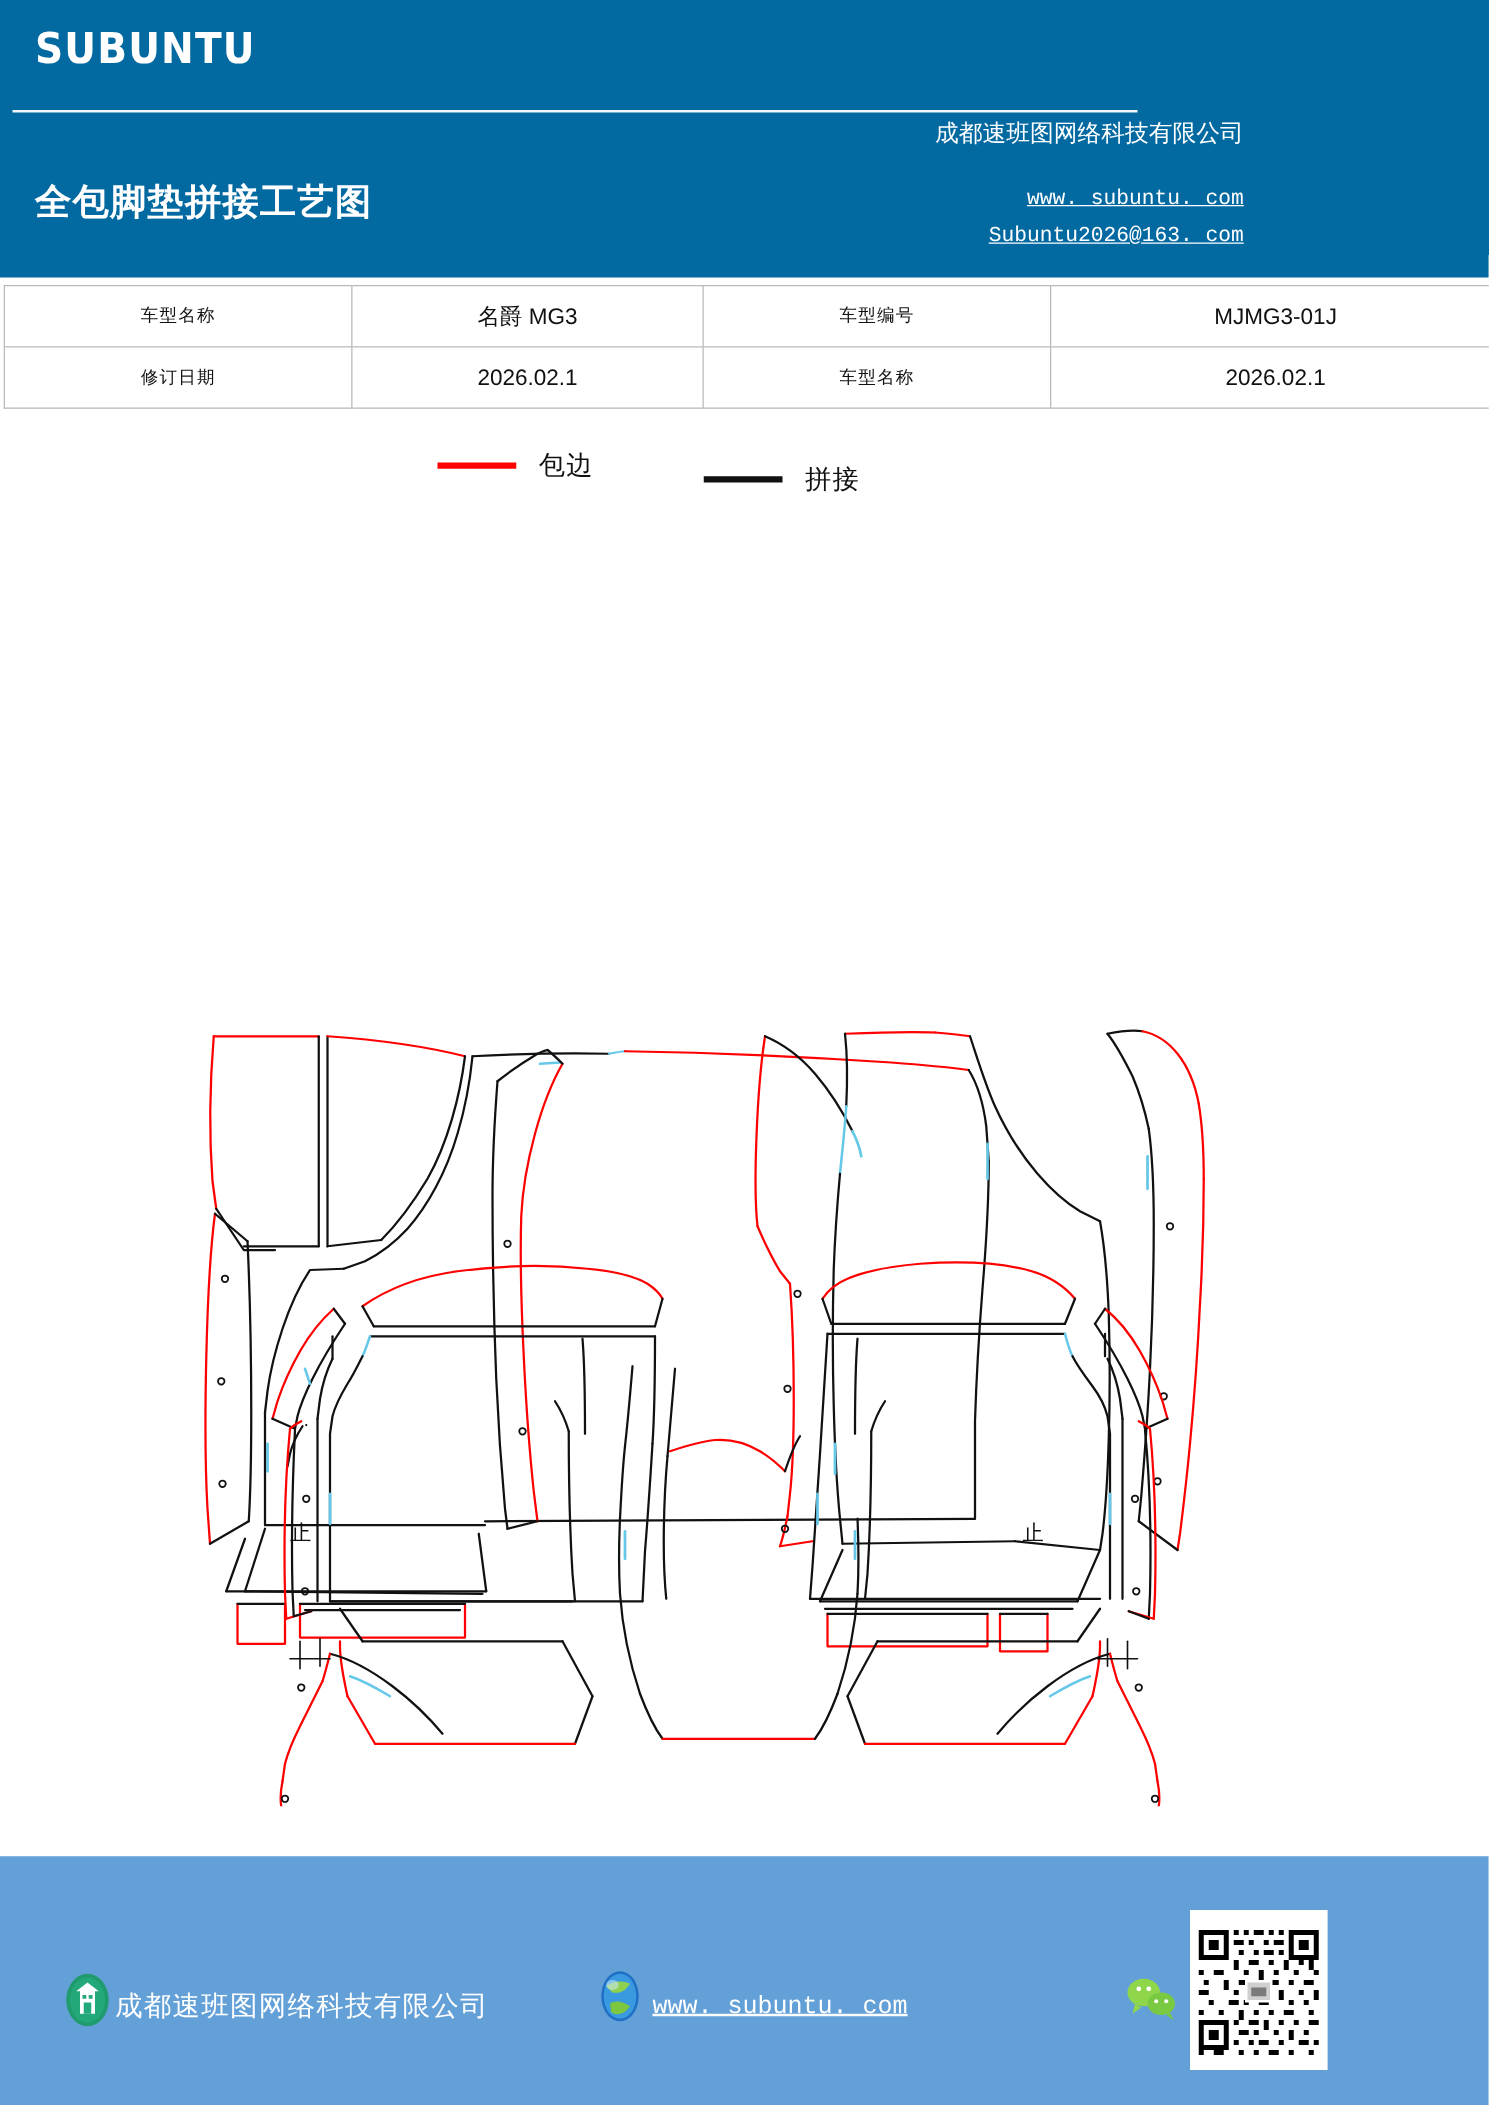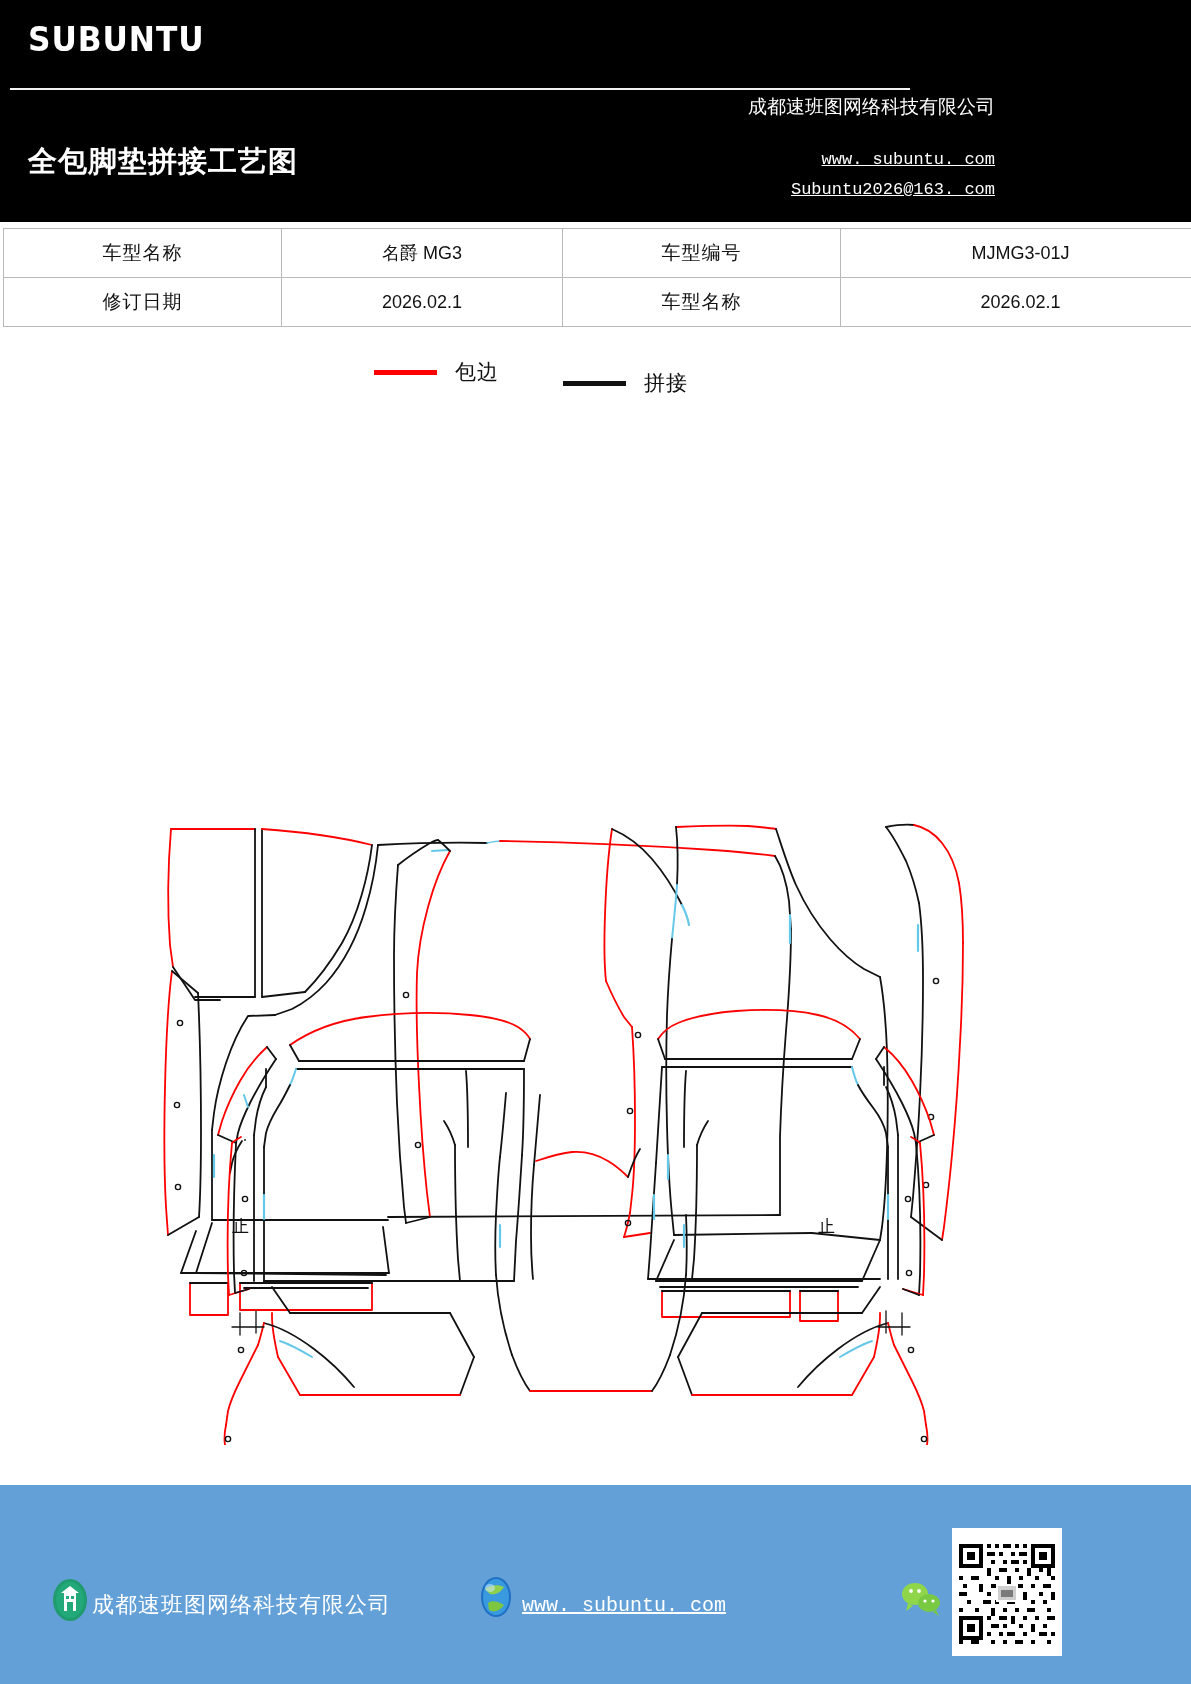--- a/index.html
+++ b/index.html
@@ -9,21 +9,21 @@
     background:#ffffff;
     font-family:"Liberation Serif","DejaVu Serif",serif;
     overflow:hidden;
     position:relative;
   }
   .page{position:relative;width:1191px;height:1684px;}
 
   
   .header{
     position:absolute;left:0;top:0;width:1191px;height:222px;
-    background:#000000;
+    background:#0369a1;
   }
   .brand{
     position:absolute;left:28px;top:22px;
     color:#ffffff;
     font-family:"DejaVu Sans","Liberation Sans",sans-serif;
     font-weight:bold;
     font-size:34px;
     letter-spacing:1px;
     line-height:1;
     transform:scaleX(0.92);
@@ -75,36 +75,36 @@
   .infotable{
     position:absolute;left:3px;top:228px;width:1185px;
     border-collapse:collapse;
     table-layout:fixed;
   }
   .infotable td{
     border:1px solid #b9b9b9;
     height:46px;
     text-align:center;
     vertical-align:middle;
-    font-size:19px;
+    font-size:14px;
     color:#111;
     letter-spacing:1px;
   }
   .infotable td.val{font-family:"Liberation Sans","DejaVu Sans",sans-serif;font-size:18px;letter-spacing:0;}
   .col-a{width:275px;}
   .col-b{width:278px;}
   .col-c{width:275px;margin-top:26px;}
   .col-d{width:357px;}
 
   
   .legend{
     position:absolute;left:0;top:358px;width:1191px;height:32px;
   }
   .legend-item{position:absolute;display:flex;align-items:center;gap:18px;}
-  .legend-item.l1{left:374px;top:0;}
+  .legend-item.l1{left:350px;top:0;}
   .legend-item.l2{left:563px;top:11px;}
   .swatch{display:inline-block;width:63px;height:5px;}
   .legend-label{font-size:21px;color:#111;letter-spacing:1px;}
 
   
   .drawing{
     position:absolute;left:0;top:395px;width:1191px;height:1050px;
   }
   .drawing svg{display:block;width:1191px;height:1050px;}
 

